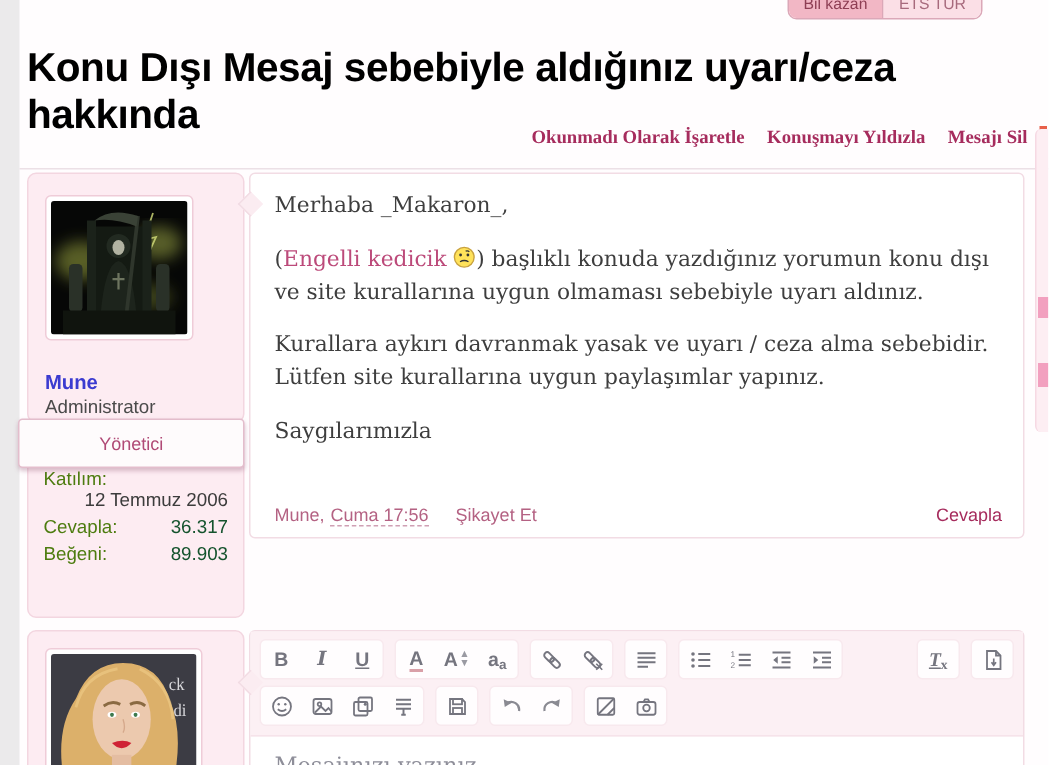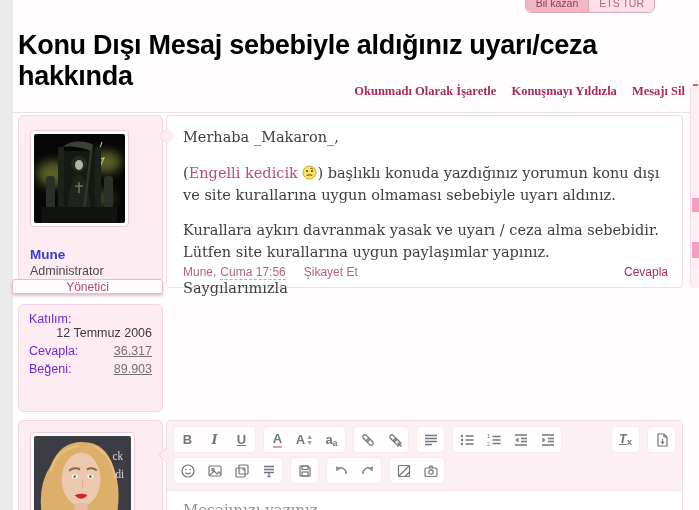--- a/index.html
+++ b/index.html
@@ -21,29 +21,29 @@
 
   .divider { left:13px; top:112px; width:686px; height:1px; background:#ece0e6; }
 
   
   .card { background:#fdecf2; border:1px solid #f3d6e0; border-radius:6px; }
   .card1 { left:18px; top:115px; width:145px; height:167px; }
   .avatar-frame { position:absolute; left:11px; top:14px; width:99px; height:97px; background:#fff; border:1px solid #efccd8; border-radius:4px; padding:3px; }
   .avatar-frame svg { display:block; width:100%; height:100%; border-radius:2px; }
   .uname { position:absolute; left:11px; top:131px; font-size:13.5px; font-weight:700; color:#3b3bd0; }
   .urole { position:absolute; left:11px; top:148px; font-size:12.5px; color:#4a4a4a; }
-  .badge { left:12px; top:279px; width:151px; height:15px; background:#fefbfc; border:1px solid #e3bdcc; border-radius:3px; box-shadow:0 2px 3px rgba(150,90,120,.35); font-size:12px; color:#b04a76; display:flex; align-items:center; justify-content:center; z-index:5; }
+  .badge { left:12px; top:279px; width:151px; height:33px; background:#fefbfc; border:1px solid #e3bdcc; border-radius:3px; box-shadow:0 2px 3px rgba(150,90,120,.35); font-size:12px; color:#b04a76; display:flex; align-items:center; justify-content:center; z-index:5; }
   .card2 { left:18px; top:304px; width:145px; height:108px; padding:7px 10px; font-size:12.5px; }
   .srow { display:flex; justify-content:space-between; margin-bottom:4px; }
-  .slabel { color:#6d28d9; }
-  .sval { color:#737373;text-decoration:underline; }
+  .slabel { color:#4d7c0f; }
+  .sval { color:#14532d; }
   .sval-right { text-align:right; color:#3c3c3c; margin-bottom:4px; }
 
   
-  .bubble { left:166px; top:115px; width:517px; height:173px; background:#fff; border:1px solid #f2dce4; border-radius:4px; }
+  .bubble { left:166px; top:115px; width:517px; height:244px; background:#fff; border:1px solid #f2dce4; border-radius:4px; }
   .bubble::before { content:""; position:absolute; left:-6px; top:14px; width:11px; height:11px; background:#fbecf1; border-left:1px solid #f2dce4; border-bottom:1px solid #f2dce4; transform:rotate(45deg); }
   .msg { padding:11px 16px; font-family:"DejaVu Serif",serif; font-size:14.5px; line-height:1.5; color:#3e3e3e; }
   .msg p { margin-bottom:14px; }
   .plink { color:#bc4a7a; cursor:pointer; }
   .smiley { display:inline-block; width:15px; height:15px; vertical-align:-2px; }
   .msg-footer { position:absolute; left:16px; right:14px; bottom:7px; font-size:12px; color:#b46283; display:flex; align-items:flex-start; }
   .msg-footer .ts { border-bottom:1px dashed #cfa0b4; cursor:pointer; }
   .msg-footer .report { margin-left:18px; cursor:pointer; }
   .reply { margin-left:auto; color:#a62c5d; cursor:pointer; }
 
@@ -65,21 +65,21 @@
   .tbtn svg { width:16px; height:16px; }
   .spacer { flex:1; }
   .ic-b { font-weight:700; }
   .ic-i { font-style:italic; font-family:"DejaVu Serif",serif; font-weight:600; }
   .ic-u { text-decoration:underline; font-weight:600; }
   .ic-A { font-weight:600; border-bottom:2px solid #d9a0a8; line-height:1; padding-bottom:1px; }
   .ic-size { font-weight:600; display:flex; align-items:center; }
   .ic-size .arr { font-size:7px; line-height:6px; display:inline-block; margin-left:1px; color:#9a9aa2; }
   .ic-case { font-weight:600; }
   .ic-case .sub { font-size:9px; vertical-align:-2px; }
-  .ic-tx { font-family:Liberation Mono, monospace; font-style:italic; font-weight:600; }
+  .ic-tx { font-family:Liberation Serif, serif; font-style:italic; font-weight:600; }
   .ic-tx .sub { font-size:9px; font-style:normal; vertical-align:-2px; }
   .placeholder { padding:10px 16px; font-family:"DejaVu Serif",serif; font-size:15px; color:#8e8e99; }
 </style>
 </head>
 <body>
 
 <div class="stage">
   <div class="gutter"></div>
 
   <div class="abs toppills">

